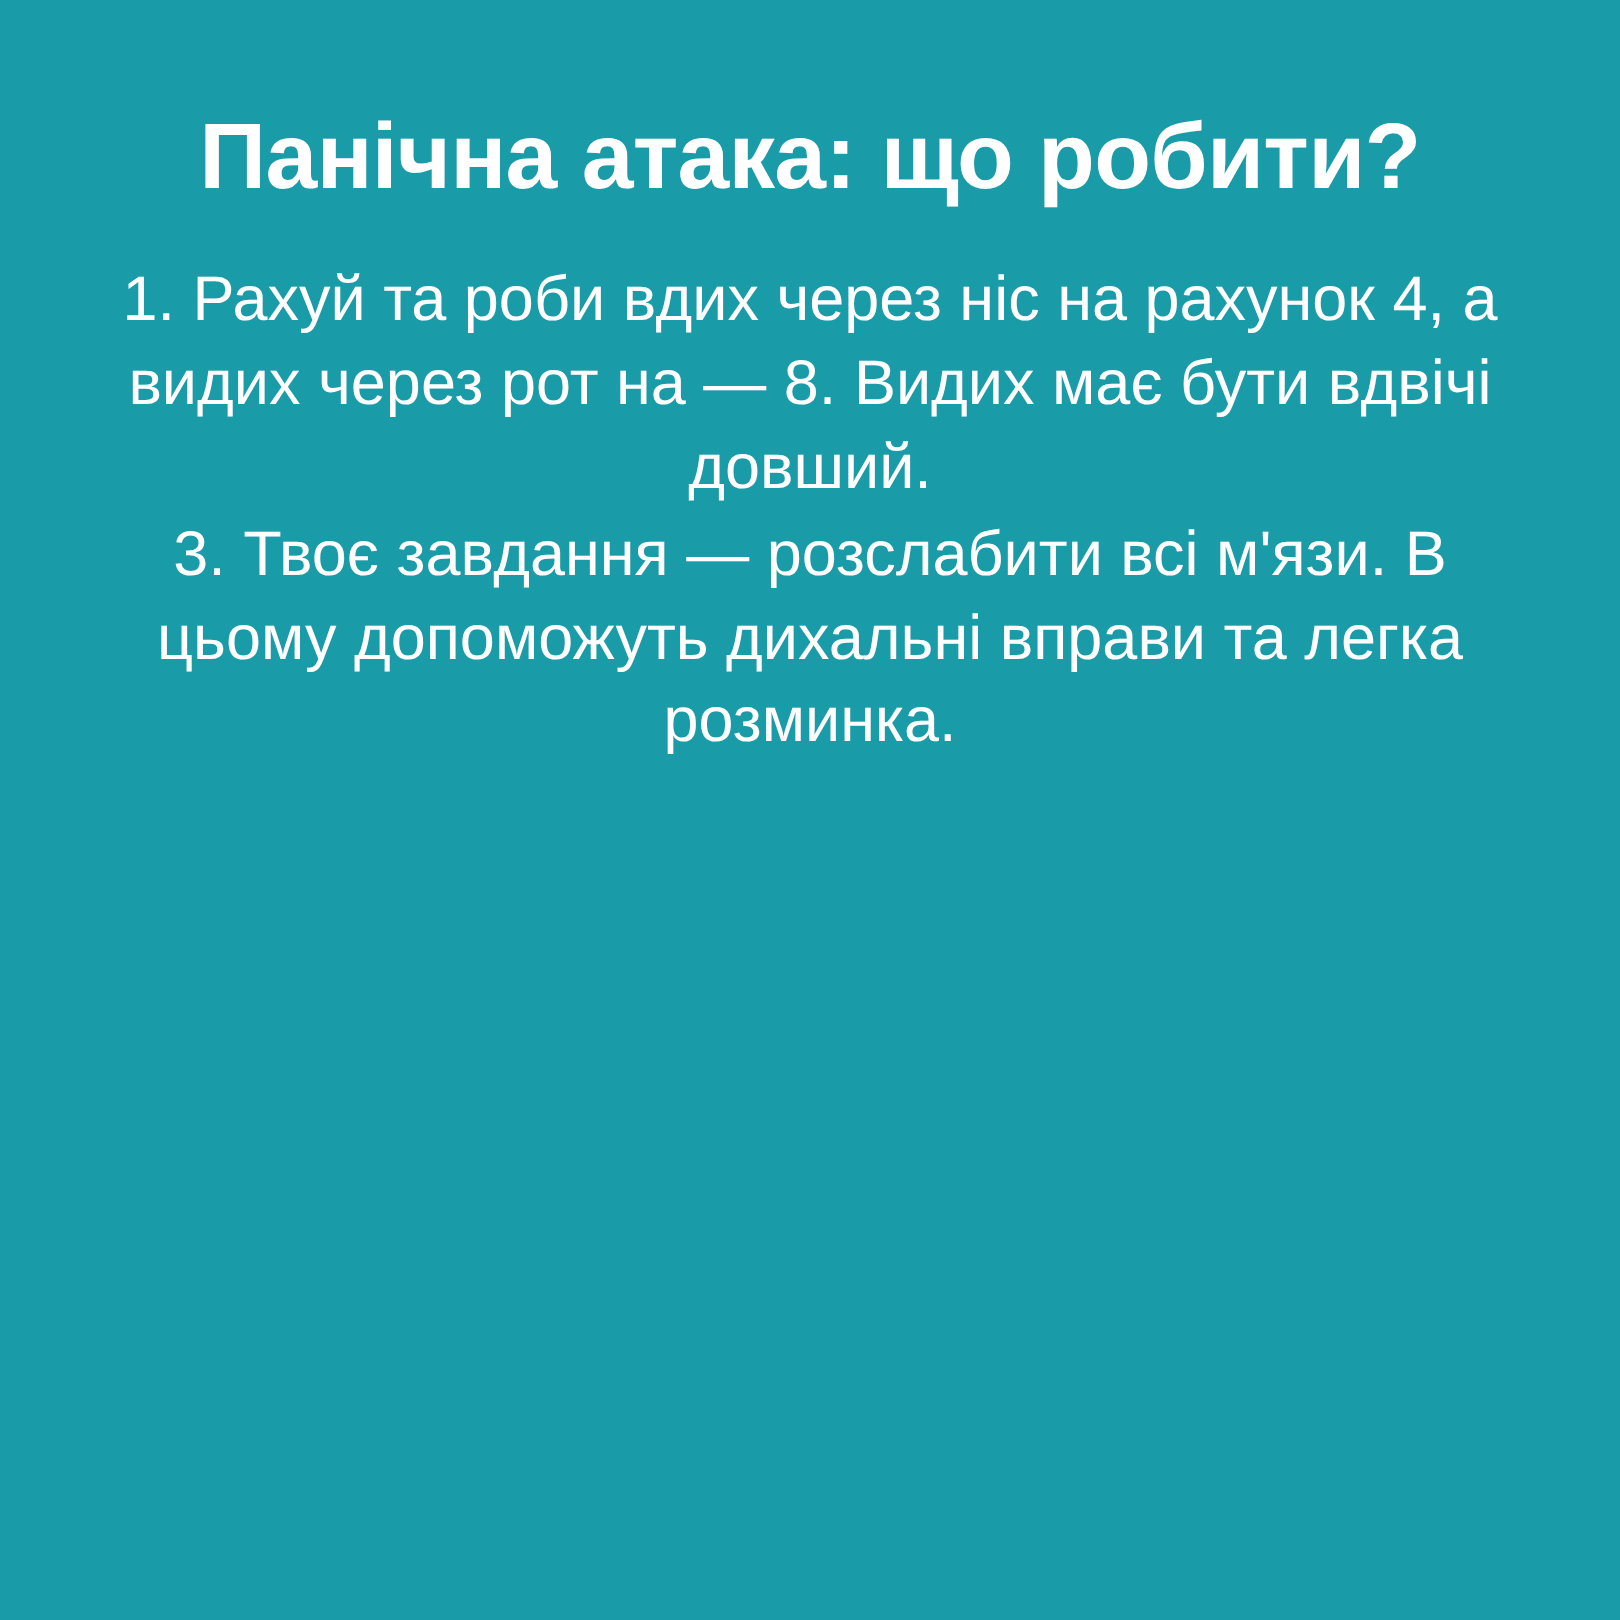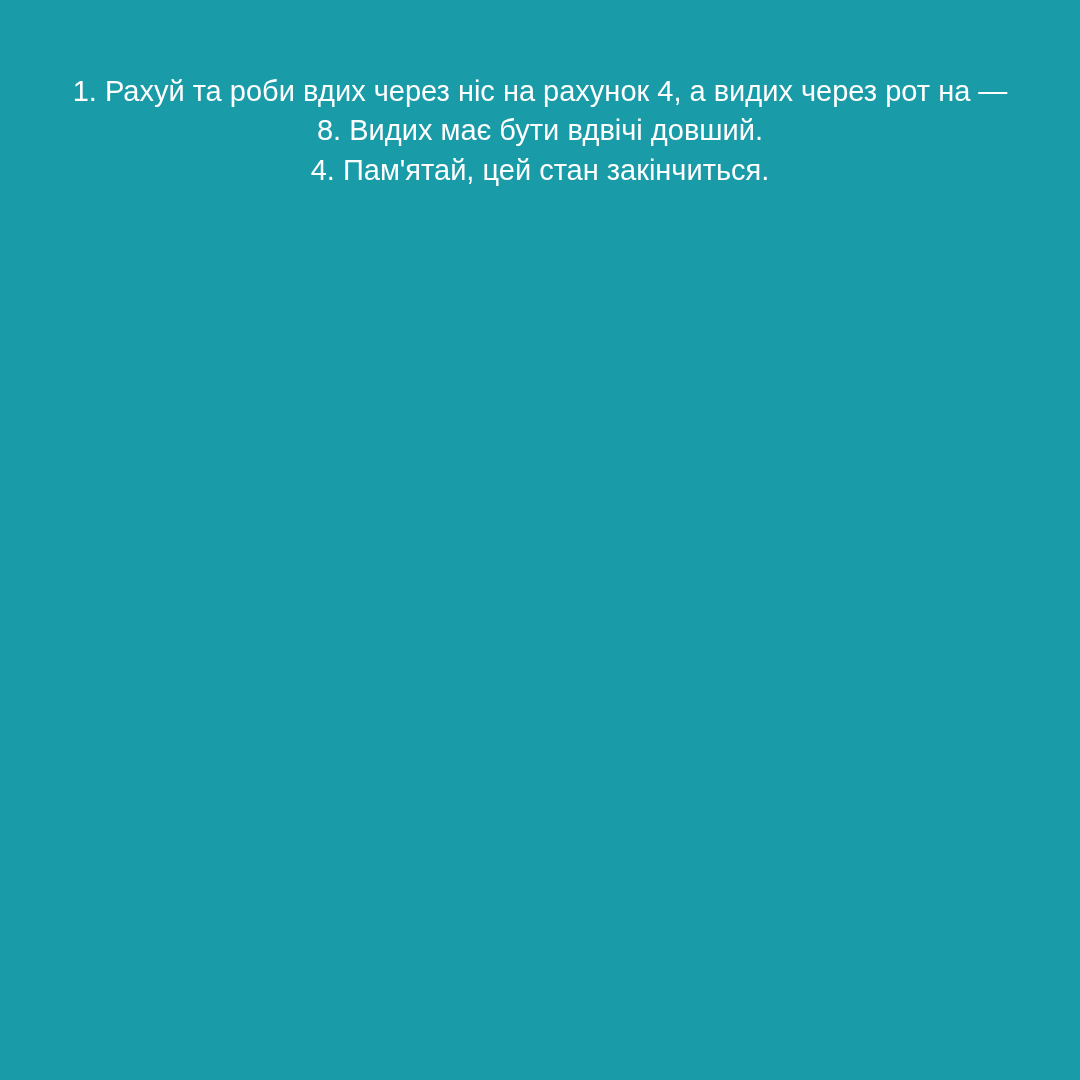--- a/index.html
+++ b/index.html
@@ -35,28 +35,29 @@
   }
   .list {
     width: 100%;
     max-width: 960px;
     margin: 0;
     padding: 0;
     list-style: none;
   }
   .item {
     color: #ffffff;
-    font-size: 29px;
+    font-size: 42px;
     line-height: 1.33;
     text-align: center;
     margin: 0 0 2px 0;
     font-weight: 400;
   }
 </style>
 </head>
 <body>
 
 <div class="card">
+  <h1 class="title">Панічна атака: що робити?</h1>
   <ul class="list">
     <li class="item">1. Рахуй та роби вдих через ніс на рахунок 4, а видих через рот на — 8. Видих має бути вдвічі довший.</li>
-    <li class="item">4. Пам'ятай, цей стан закінчиться.</li>
+    <li class="item">3. Твоє завдання — розслабити всі м'язи. В цьому допоможуть дихальні вправи та легка розминка.</li>
   </ul>
 </div>
 
 </body></html>

